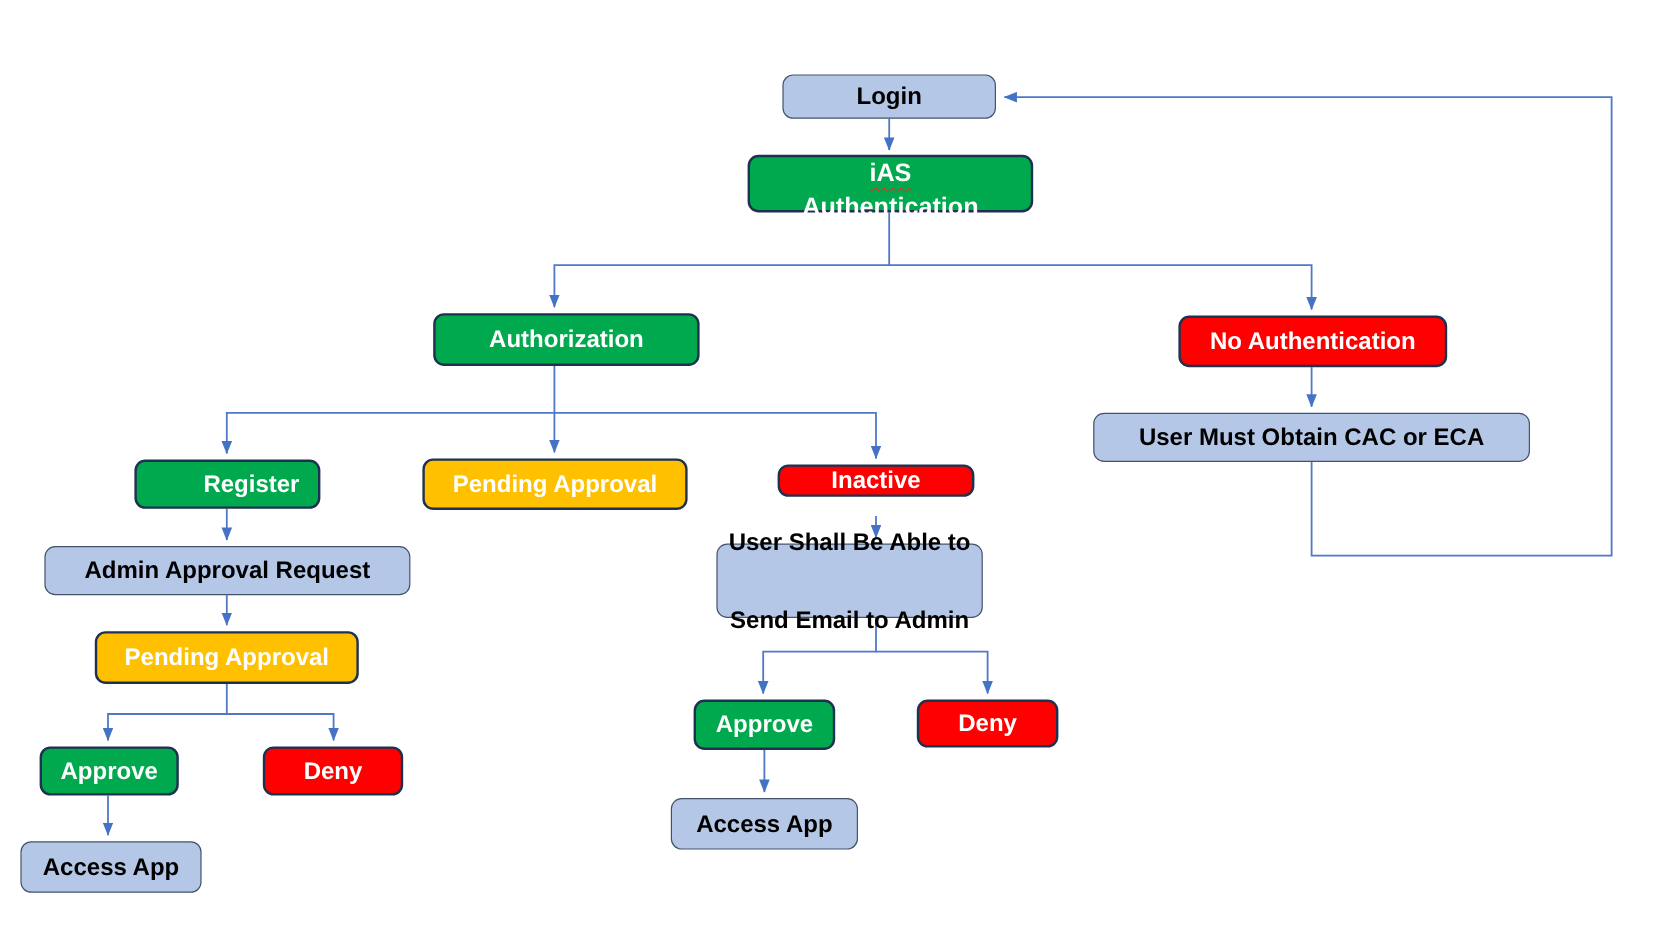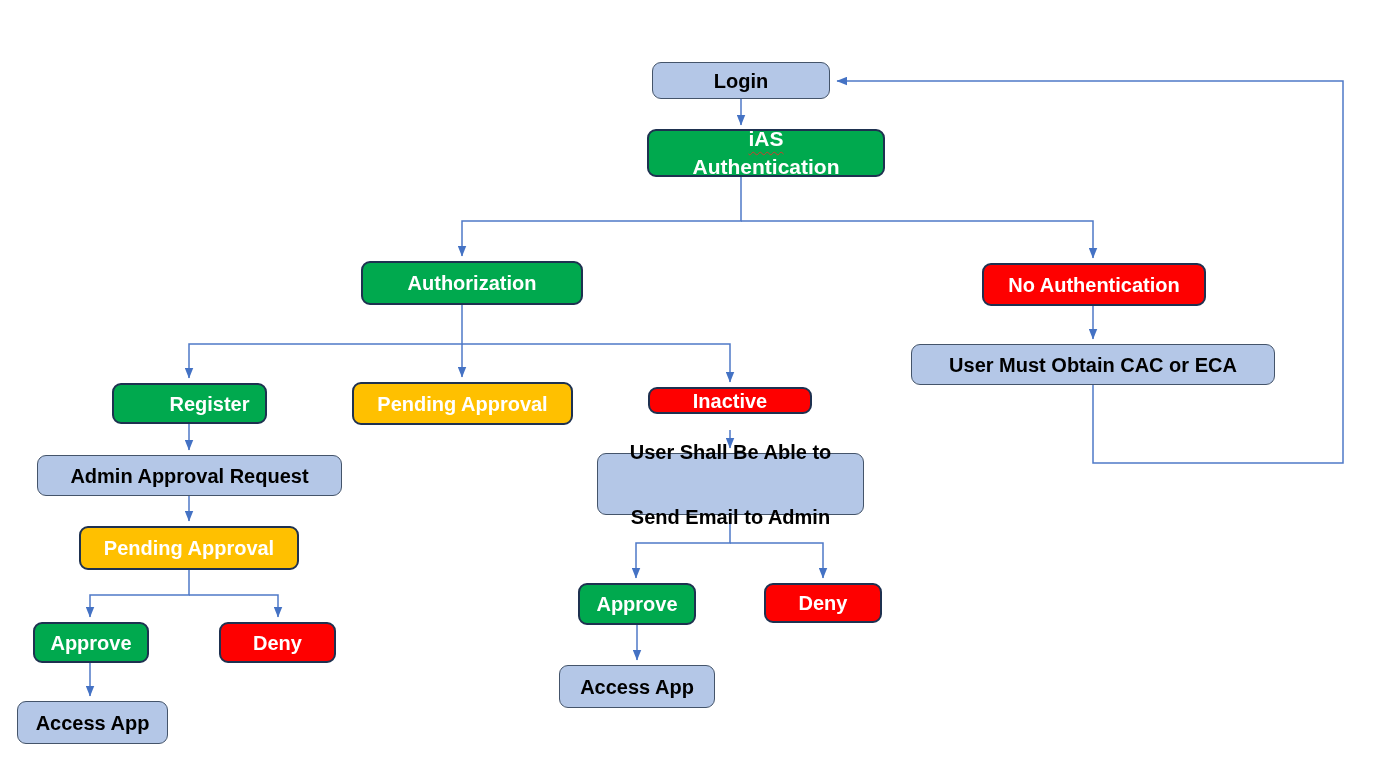--- a/index.html
+++ b/index.html
@@ -57,32 +57,32 @@
         <polyline points="730,430 730,448" class="edge" marker-end="url(#arrow)"></polyline>
         <polyline points="730,515 730,543 636,543 636,578" class="edge" marker-end="url(#arrow)"></polyline>
         <polyline points="730,543 823,543 823,578" class="edge" marker-end="url(#arrow)"></polyline>
         <polyline points="637,625 637,660" class="edge" marker-end="url(#arrow)"></polyline>
         <polyline points="1093,306 1093,339" class="edge" marker-end="url(#arrow)"></polyline>
         <polyline points="1093,385 1093,463 1343,463 1343,81 837,81" class="edge" marker-end="url(#arrow)"></polyline>
       </g>
   </svg>
   <div id="node-layer">
       <div class="node blue" style="left: 652px; top: 62px; width: 178px; height: 37px;">Login</div>
-      <div class="node green" style="left: 647px; top: 129px; width: 238px; height: 48px; font-size: 21px;">
+      <div class="node green" style="left: 623px; top: 129px; width: 238px; height: 48px; font-size: 21px; justify-content: space-between;">
         <span class="squiggle">iAS</span>
         <span> Authentication</span>
       </div>
       <div class="node green" style="left: 361px; top: 261px; width: 222px; height: 44px;">Authorization</div>
       <div class="node red" style="left: 982px; top: 263px; width: 224px; height: 43px;">No Authentication</div>
       <div class="node blue" style="left: 911px; top: 344px; width: 364px; height: 41px;">User Must Obtain CAC or ECA</div>
       <div class="node green" style="left: 112px; top: 383px; width: 155px; height: 41px; padding-left: 40px;">Register</div>
       <div class="node gold" style="left: 352px; top: 382px; width: 221px; height: 43px;">Pending Approval</div>
       <div class="node red" style="left: 648px; top: 387px; width: 164px; height: 27px;">Inactive</div>
       <div class="node blue" style="left: 37px; top: 455px; width: 305px; height: 41px;">Admin Approval Request</div>
-      <div class="node blue" style="left: 597px; top: 453px; width: 267px; height: 62px; gap: 37px;">
+      <div class="node blue" style="left: 597px; top: 453px; width: 222px; height: 62px; gap: 37px;">
         <div>User Shall Be Able to</div>
         <div>Send Email to Admin</div>
       </div>
       <div class="node gold" style="left: 79px; top: 526px; width: 220px; height: 44px;">Pending Approval</div>
       <div class="node green" style="left: 33px; top: 622px; width: 116px; height: 41px;">Approve</div>
       <div class="node red" style="left: 219px; top: 622px; width: 117px; height: 41px;">Deny</div>
       <div class="node blue" style="left: 17px; top: 701px; width: 151px; height: 43px;">Access App</div>
       <div class="node green" style="left: 578px; top: 583px; width: 118px; height: 42px;">Approve</div>
       <div class="node red" style="left: 764px; top: 583px; width: 118px; height: 40px;">Deny</div>
       <div class="node blue" style="left: 559px; top: 665px; width: 156px; height: 43px;">Access App</div>

